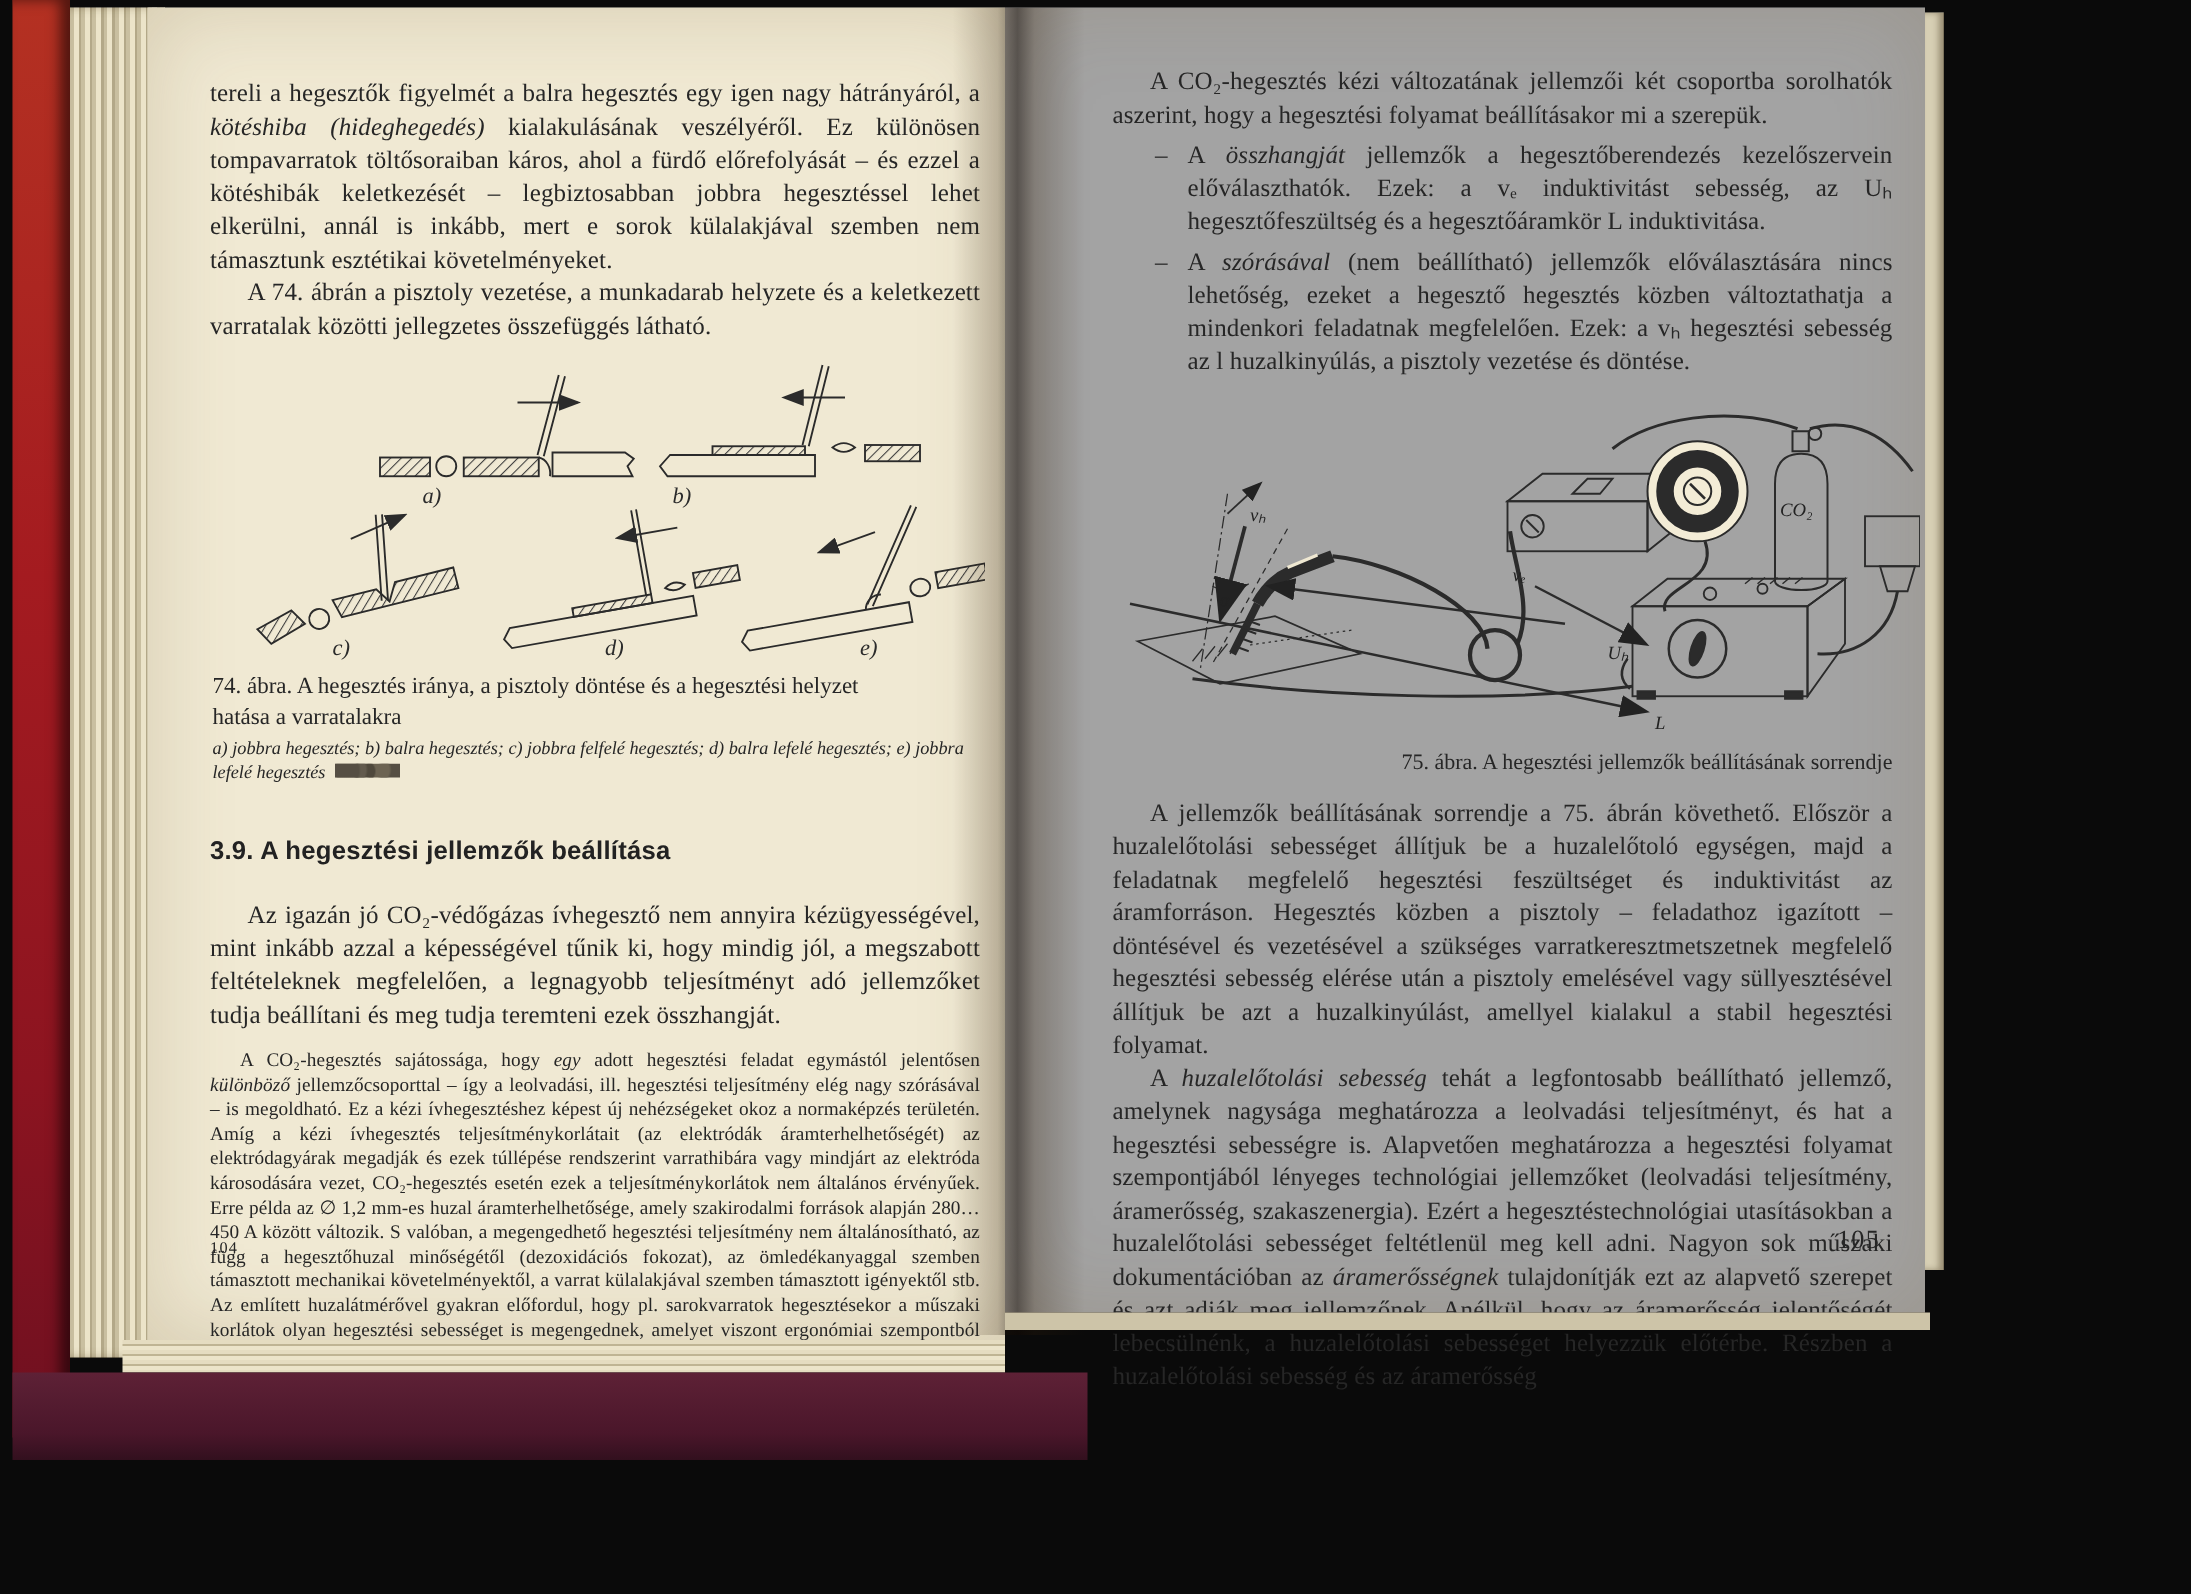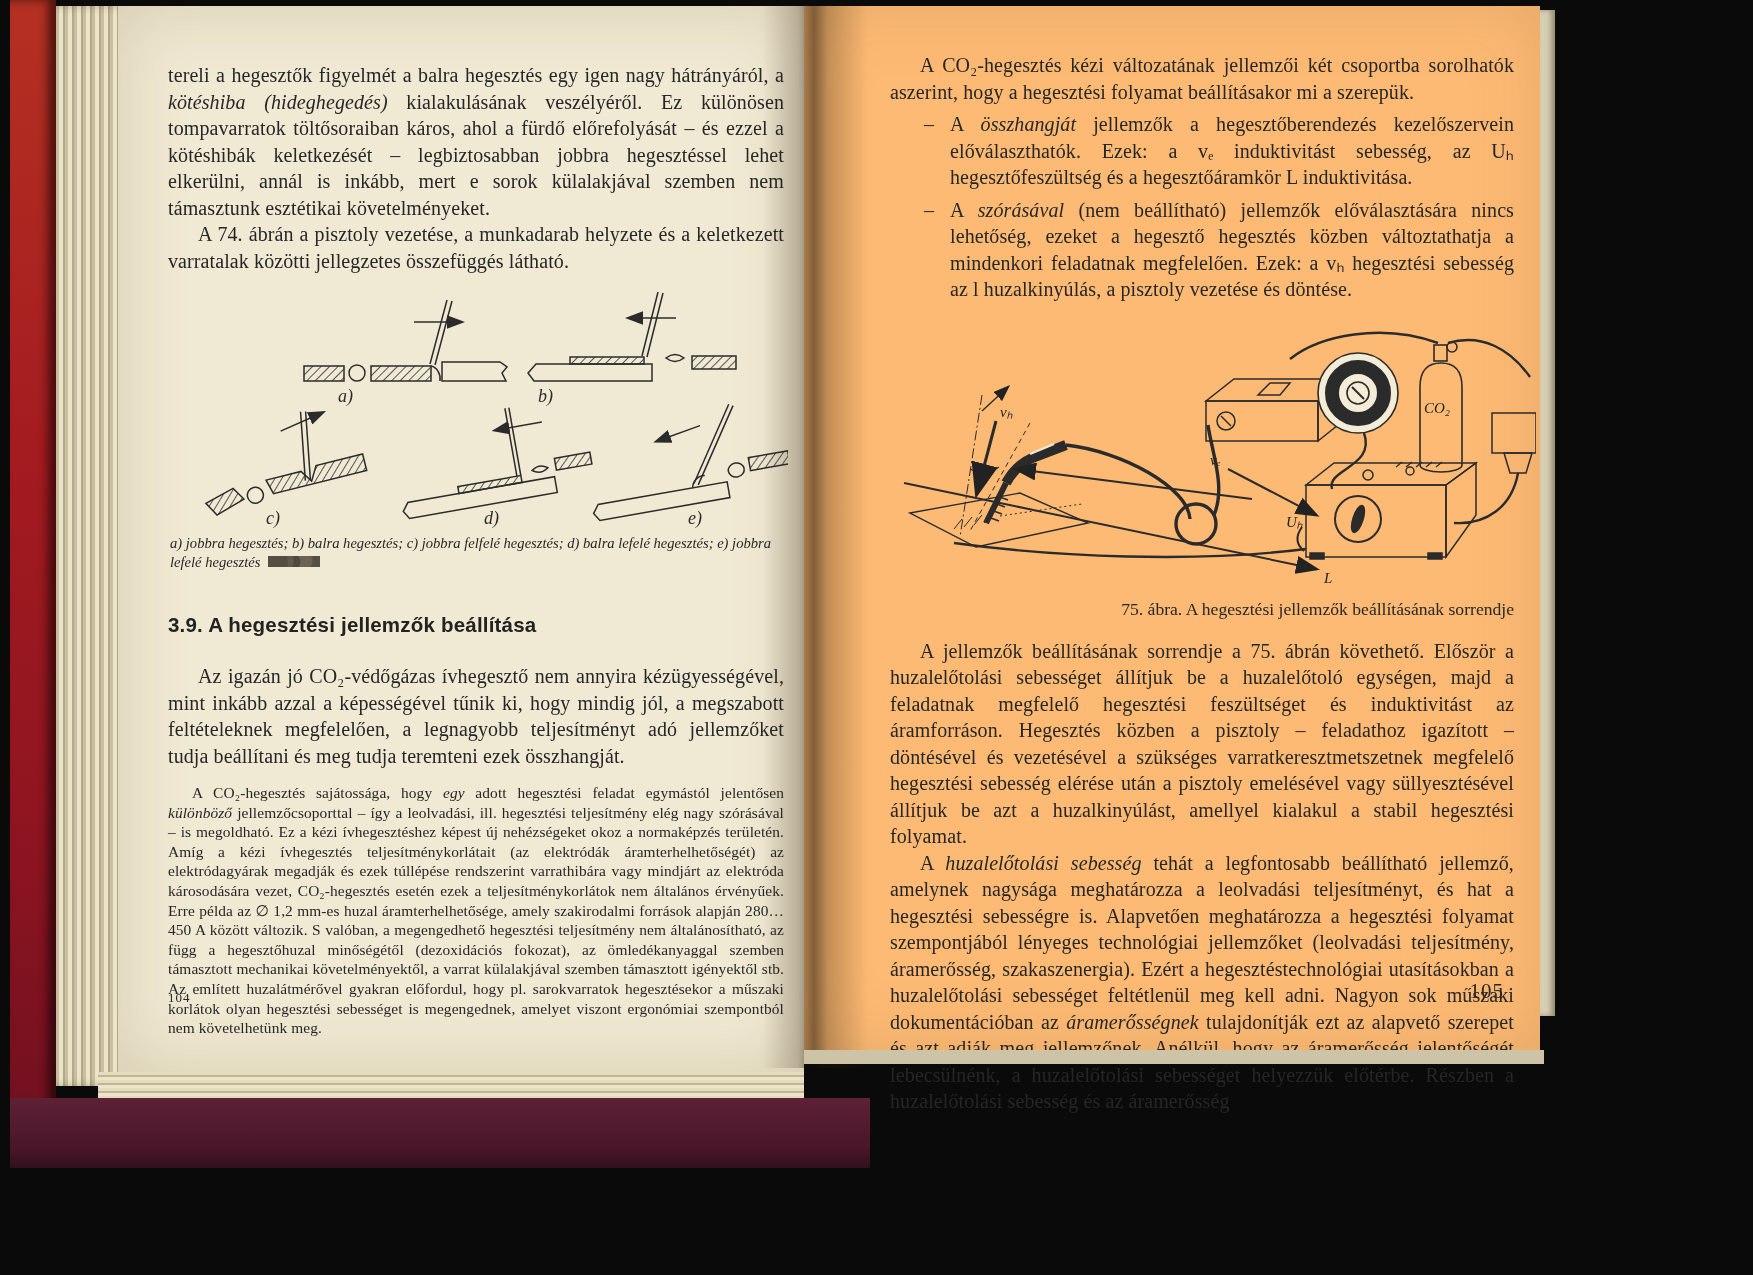--- a/index.html
+++ b/index.html
@@ -15,21 +15,21 @@
   .edge-bottom-left{position:absolute;left:98px;top:1072px;width:706px;height:26px;
     background:repeating-linear-gradient(180deg,#e5dcc0 0 3px,#bfb493 3px 5px,#ece4c9 5px 8px);}
   .cover-bottom{position:absolute;left:10px;top:1098px;width:860px;height:70px;
     background:linear-gradient(180deg,#5e2136 0%,#4a162a 70%,#32101e 100%);}
   .edge-bottom-right{position:absolute;left:804px;top:1050px;width:740px;height:14px;background:#cdc4a8;}
   .edge-right{position:absolute;left:1540px;top:10px;width:15px;height:1006px;background:#d7cfb4;
     box-shadow:inset -4px 0 5px rgba(60,45,20,.4);}
   
   .page-left{position:absolute;left:118px;top:6px;width:686px;height:1066px;background:#f0e9d3;
     box-shadow:inset 0 0 70px rgba(120,95,50,.22);}
-  .page-right{position:absolute;left:804px;top:6px;width:736px;height:1044px;background:#fdba74;
+  .page-right{position:absolute;left:804px;top:6px;width:736px;height:1044px;background:#a3a3a3;
     box-shadow:inset 0 0 70px rgba(120,95,50,.18);}
   .gutter{position:absolute;left:762px;top:6px;width:106px;height:1062px;pointer-events:none;
     background:linear-gradient(90deg,rgba(45,28,10,0) 0%,rgba(45,28,10,.22) 34%,rgba(18,10,4,.5) 49%,
                rgba(45,28,10,.26) 62%,rgba(45,28,10,0) 100%);}
   .content-l{position:relative;padding:56px 20px 0 50px;width:616px;}
   .content-r{position:relative;padding:46px 26px 0 86px;width:624px;}
   
   .bt{font-size:20px;line-height:26.5px;text-align:justify;margin:0;letter-spacing:.1px;}
   .ind{text-indent:30px;}
   .small{font-size:15.4px;line-height:19.6px;margin-top:14px;}
@@ -135,20 +135,21 @@
           <g class="flab">
             <text x="150" y="118">a)</text>
             <text x="350" y="118">b)</text>
             <text x="78" y="240">c)</text>
             <text x="296" y="240">d)</text>
             <text x="500" y="240">e)</text>
           </g>
         </svg>
       </div>
 
+      <p class="cap74">74. ábra. A hegesztés iránya, a pisztoly döntése és a hegesztési helyzet hatása a varratalakra</p>
       <p class="legend74"><span>a) jobbra hegesztés; b) balra hegesztés; c) jobbra felfelé hegesztés; d) balra lefelé hegesztés; e) jobbra lefelé hegesztés</span><span class="smudge"></span></p>
 
       <h2 class="heading">3.9. A hegesztési jellemzők beállítása</h2>
 
       <p class="bt ind">Az igazán jó CO₂-védőgázas ívhegesztő nem annyira kézügyességével, mint inkább azzal a képességével tűnik ki, hogy mindig jól, a megszabott feltételeknek megfelelően, a legnagyobb teljesítményt adó jellemzőket tudja beállítani és meg tudja teremteni ezek összhangját.</p>
 
       <p class="bt small" style="text-indent:24px;"><span>A CO₂-hegesztés sajátossága, hogy </span><i>egy</i><span> adott hegesztési feladat egymástól jelentősen </span><i>különböző</i><span> jellemzőcsoporttal – így a leolvadási, ill. hegesztési teljesítmény elég nagy szórásával – is megoldható. Ez a kézi ívhegesztéshez képest új nehézségeket okoz a normaképzés területén. Amíg a kézi ívhegesztés teljesítménykorlátait (az elektródák áramterhelhetőségét) az elektródagyárak megadják és ezek túllépése rendszerint varrathibára vagy mindjárt az elektróda károsodására vezet, CO₂-hegesztés esetén ezek a teljesítménykorlátok nem általános érvényűek. Erre példa az ∅ 1,2 mm-es huzal áramterhelhetősége, amely szakirodalmi források alapján 280…450 A között változik. S valóban, a megengedhető hegesztési teljesítmény nem általánosítható, az függ a hegesztőhuzal minőségétől (dezoxidációs fokozat), az ömledékanyaggal szemben támasztott mechanikai követelményektől, a varrat külalakjával szemben támasztott igényektől stb. Az említett huzalátmérővel gyakran előfordul, hogy pl. sarokvarratok hegesztésekor a műszaki korlátok olyan hegesztési sebességet is megengednek, amelyet viszont ergonómiai szempontból nem követelhetünk meg.</span></p>
 
     </div>
     <div class="pagenum-l">104</div>

